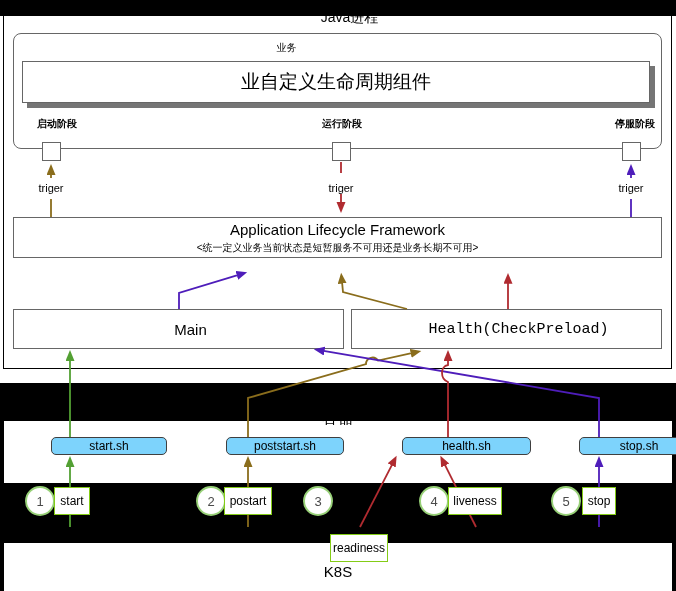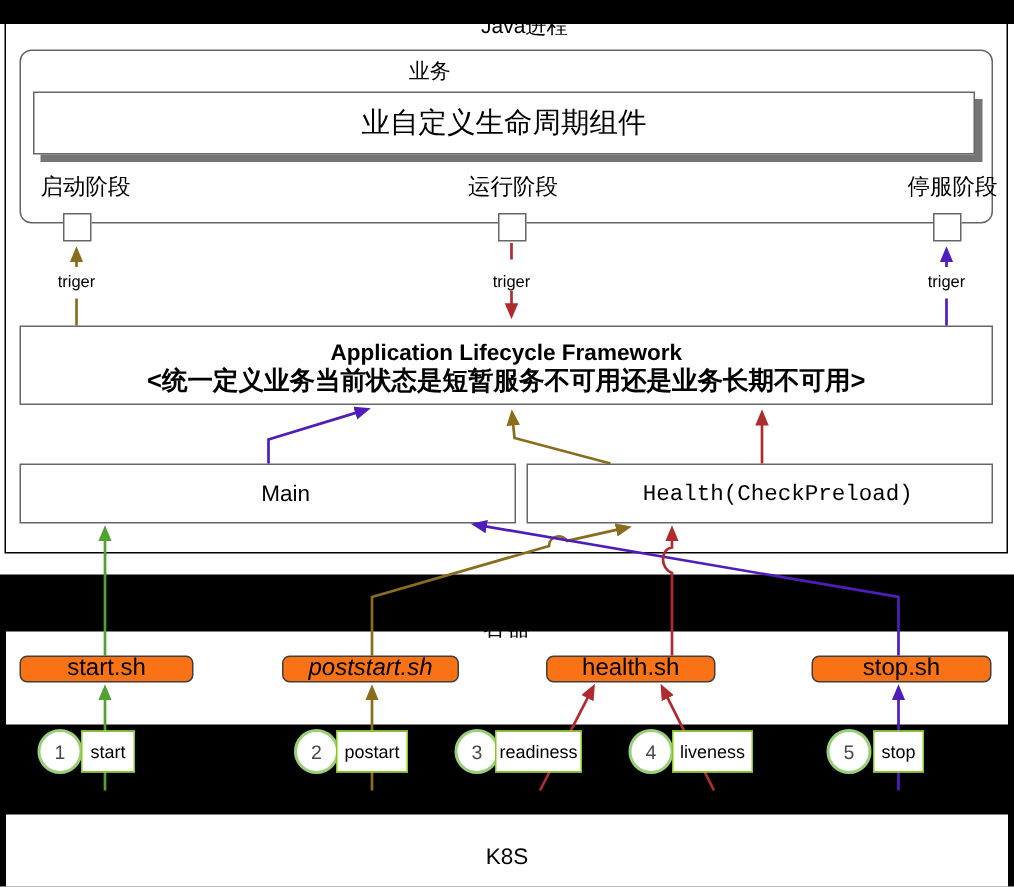--- a/index.html
+++ b/index.html
@@ -7,35 +7,35 @@
     width:676px;height:591px;background:#000;position:relative;overflow:hidden;
     font-family:"Liberation Sans","DejaVu Sans",sans-serif;color:#000;
   }
   .abs{position:absolute;box-sizing:border-box;}
   .ctr{display:flex;align-items:center;justify-content:center;text-align:center;}
   .panel{background:#ffffff;margin-top:16px;}
   .top-panel{left:0;top:0;width:676px;height:367px;z-index:0;}
   .java-box{left:3px;top:8px;width:669px;height:361px;border:1px solid #000;z-index:1;}
   .java-title{left:3px;top:9px;width:669px;height:18px;font-size:14px;z-index:2;padding-left:24px;}
   .yewu-box{left:13px;top:33px;width:649px;height:116px;border:1.5px solid #666;border-radius:8px;z-index:2;background:#fff;}
-  .yewu-title{left:13px;top:39px;width:547px;height:17px;font-size:14px;z-index:3;}
+  .yewu-title{left:13px;top:39px;width:547px;height:17px;font-size:10px;z-index:3;}
   .shadow-box{left:22px;top:61px;width:628px;height:42px;border:1.5px solid #666;background:#fff;
     box-shadow:5px 5px 0 0 #757575;z-index:3;font-size:19px;}
-  .phase-label{top:116px;height:16px;font-size:15px;z-index:3;}
+  .phase-label{top:116px;height:16px;font-size:10px;z-index:3;font-weight:bold;}
   .phase-square{top:142px;width:19px;height:19px;background:#fff;border:1.5px solid #666;z-index:6;}
   .signal-label{top:181px;height:13px;font-size:11px;z-index:3;}
-  .alf-box{left:13px;top:217px;width:649px;height:53px;border:1.5px solid #666;background:#fff;z-index:3;flex-direction:column;font-weight:bold;}
+  .alf-box{left:13px;top:217px;width:649px;height:41px;border:1.5px solid #666;background:#fff;z-index:3;flex-direction:column;}
   .alf-title{font-size:15px;line-height:19px;}
-  .alf-subtitle{font-size:17px;line-height:17px;}
+  .alf-subtitle{font-size:10px;line-height:17px;}
   .thread-box{top:309px;height:40px;border:1.5px solid #666;background:#fff;z-index:3;font-size:15px;padding-left:24px;}
   .main-box{left:13px;width:331px;}
   .health-box{left:351px;width:311px;font-family:Liberation Mono, monospace;}
   .rongqi-panel{left:4px;top:405px;width:668px;height:62px;z-index:1;}
   .rongqi-title{left:4px;top:409px;width:668px;height:19px;font-size:16px;z-index:2;}
-  .script-box{top:437px;height:18px;background:#f97316;border:1px solid #3f3f3f;border-radius:5px;font-size:16px;z-index:6;}
+  .script-box{top:437px;height:18px;background:#7dd3fc;border:1px solid #3f3f3f;border-radius:5px;font-size:12px;z-index:6;margin-left:38px;}
   .k8s-panel{left:4px;top:527px;width:668px;height:56px;z-index:1;font-size:15px;}
   .probe-circle{top:486px;width:30px;height:30px;border-radius:50%;background:#fff;border:2.5px solid #97D077;z-index:6;font-size:13px;color:#4a4a4a;}
   .probe-label{top:487px;height:28px;background:#fff;border:1px solid #84cc16;font-size:12px;z-index:7;}
   svg.arrows{left:0;top:0;z-index:5;}
 </style>
 </head>
 <body>
 
 <div class="abs panel top-panel"></div>
 <div class="abs panel rongqi-panel"></div>
@@ -71,30 +71,30 @@
 
 <div class="abs ctr thread-box main-box">
   <span>Main</span>
 </div>
 <div class="abs ctr thread-box health-box">
   <span>Health(CheckPreload)</span>
 </div>
 
 <div class="abs ctr rongqi-title">容器</div>
 <div class="abs ctr script-box" style="left:13px;width:116px;">start.sh</div>
-<div class="abs ctr script-box" style="left:188px;width:118px;font-style:italic;">poststart.sh</div>
-<div class="abs ctr script-box" style="left:364px;width:113px;">health.sh</div>
+<div class="abs ctr script-box" style="left:188px;width:118px;">poststart.sh</div>
+<div class="abs ctr script-box" style="left:364px;width:129px;">health.sh</div>
 <div class="abs ctr script-box" style="left:541px;width:120px;">stop.sh</div>
 
 <div class="abs ctr probe-circle" style="left:25px;">1</div>
 <div class="abs ctr probe-label" style="left:54px;width:36px;">start</div>
 <div class="abs ctr probe-circle" style="left:196px;">2</div>
 <div class="abs ctr probe-label" style="left:224px;width:48px;">postart</div>
 <div class="abs ctr probe-circle" style="left:303px;">3</div>
-<div class="abs ctr probe-label" style="left:330px;width:58px;">readiness</div>
+<div class="abs ctr probe-label" style="left:330px;width:58px;margin-top:47px;">readiness</div>
 <div class="abs ctr probe-circle" style="left:419px;">4</div>
 <div class="abs ctr probe-label" style="left:448px;width:54px;">liveness</div>
 <div class="abs ctr probe-circle" style="left:551px;">5</div>
 <div class="abs ctr probe-label" style="left:582px;width:34px;">stop</div>
 
 <svg class="abs arrows" width="676" height="591" viewBox="0 0 676 591">
   <defs>
     <marker id="mGreen" markerWidth="7" markerHeight="6" refX="0.5" refY="2.5" orient="auto">
         <path d="M0,0 L6,2.5 L0,5 Z" fill="#53A033"></path>
       </marker>

